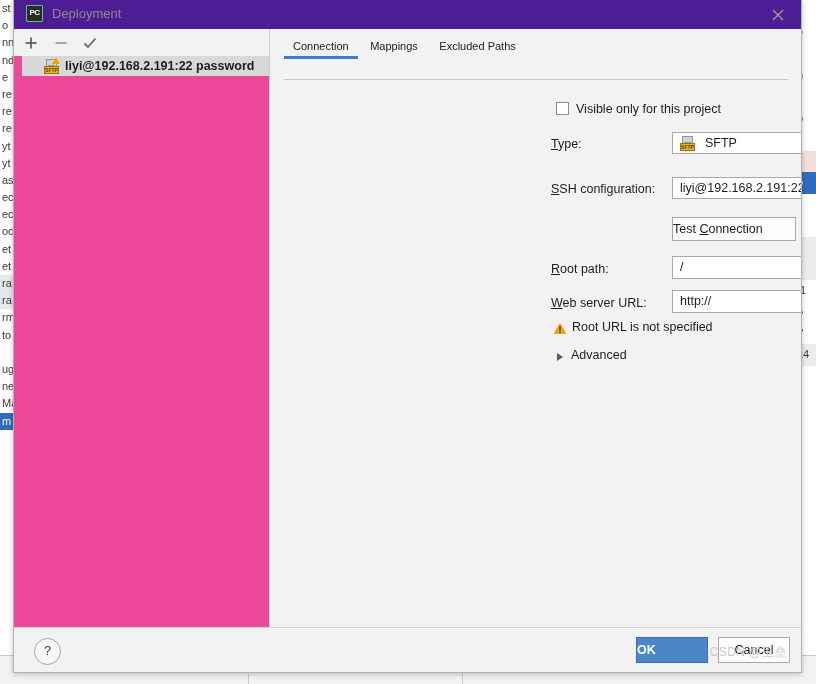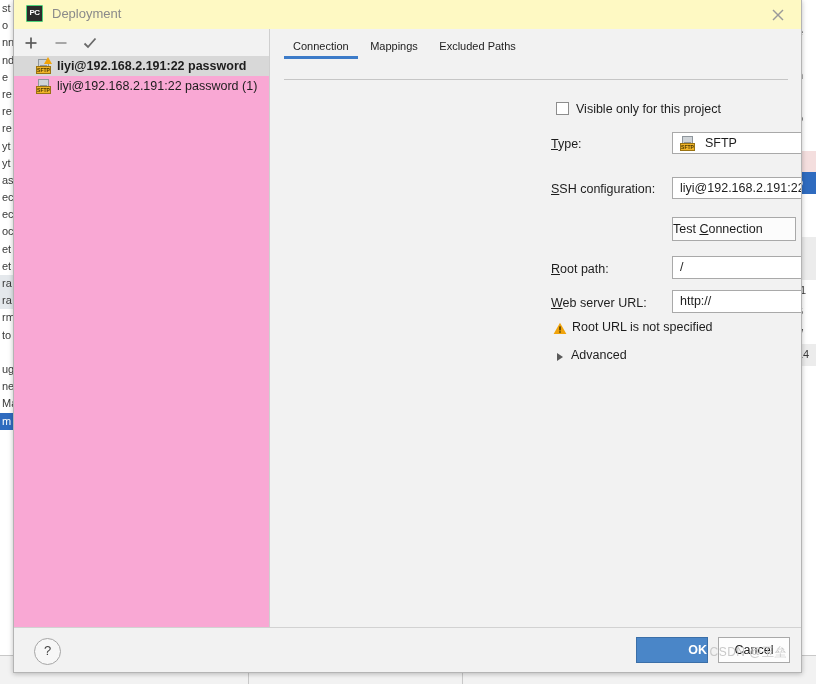--- a/index.html
+++ b/index.html
@@ -39,21 +39,21 @@
   
   #dialog{
     position:absolute;left:13px;top:0;width:789px;height:673px;
     background:#f2f2f2;
     border:1px solid #b4b4b4;border-top:none;
     box-shadow:0 1px 5px rgba(0,0,0,.25);
     box-sizing:border-box;
   }
 
   
-  #titlebar{height:29px;background:#fef9c3;position:relative;}
+  #titlebar{height:29px;background:#4c1d95;position:relative;}
   #title-icon{
     position:absolute;left:12px;top:5px;width:17px;height:17px;
     background:#2b2b2b;border:1.5px solid #4dd07a;box-sizing:border-box;
     border-radius:1px;color:#fff;font-size:8px;font-weight:bold;
     line-height:14px;text-align:center;letter-spacing:-0.5px;
   }
   #title-text{
     position:absolute;left:38px;top:6px;font-size:13px;color:#8a8a8a;
   }
   #close-btn{
@@ -74,21 +74,21 @@
   #list-toolbar{
     height:27px;background:#f2f2f2;border-bottom:1px solid #d5d5d5;
     position:relative;
   }
   .tb-btn{position:absolute;top:0;width:28px;height:27px;cursor:pointer;}
   .tb-btn svg{position:absolute;left:7px;top:7px;}
   #tb-add{left:3px;}
   #tb-remove{left:33px;}
   #tb-apply{left:62px;}
 
-  #conn-list{position:absolute;left:0;right:0;top:27px;bottom:0;background:#f9a8d4;}
+  #conn-list{position:absolute;left:0;right:0;top:27px;bottom:0;background:#ec4899;padding-left:8px;}
   .list-item{
     height:20px;display:flex;align-items:center;padding-left:22px;
     cursor:pointer;font-size:12.5px;
   }
   .list-item.selected{background:#d8d8d8;font-weight:bold;}
   .sftp-ico{
     position:relative;width:15px;height:15px;margin-right:6px;flex:none;
   }
   .sftp-ico .sheet{
     position:absolute;left:2px;top:0;width:11px;height:9px;
@@ -201,21 +201,21 @@
     background:#f2f2f2;border-top:1px solid #d2d2d2;box-sizing:border-box;
   }
   #help-btn{
     position:absolute;left:20px;top:10px;width:25px;height:25px;border-radius:50%;
     border:1px solid #a6a6a6;background:#f7f7f7;cursor:pointer;
     font-size:13px;text-align:center;line-height:23px;color:#444;
   }
   #ok-btn{
     position:absolute;left:622px;top:9px;width:72px;height:26px;
     background:#4a86c8;border:1px solid #3b6fa8;box-sizing:border-box;
-    color:#fff;font-size:12.5px;font-weight:bold;text-align:right;line-height:24px;
+    color:#fff;font-size:12.5px;font-weight:bold;text-align:left;line-height:24px;
     cursor:pointer;
   }
   #cancel-btn{
     position:absolute;left:704px;top:9px;width:72px;height:26px;
     background:#fdfdfd;border:1px solid #a9a9a9;box-sizing:border-box;
     font-size:12.5px;text-align:center;line-height:24px;cursor:pointer;
   }
 
   
   #watermark{
@@ -317,27 +317,20 @@
 
         <div class="list-item selected">
           <span class="sftp-ico">
             <span class="sheet"></span>
             <span class="tag">SFTP</span>
             <span class="warn"></span>
           </span>
           <span class="list-label">liyi@192.168.2.191:22 password</span>
         </div>
 
-        <div class="list-item">
-          <span class="sftp-ico">
-            <span class="sheet"></span>
-            <span class="tag">SFTP</span>
-          </span>
-          <span class="list-label">liyi@192.168.2.191:22 password (1)</span>
-        </div>
 
       </div>
     </div>
 
     <div id="rightpane">
 
       <div id="tabs">
         <span class="tab active">Connection</span>
         <span class="tab">Mappings</span>
         <span class="tab">Excluded Paths</span>

